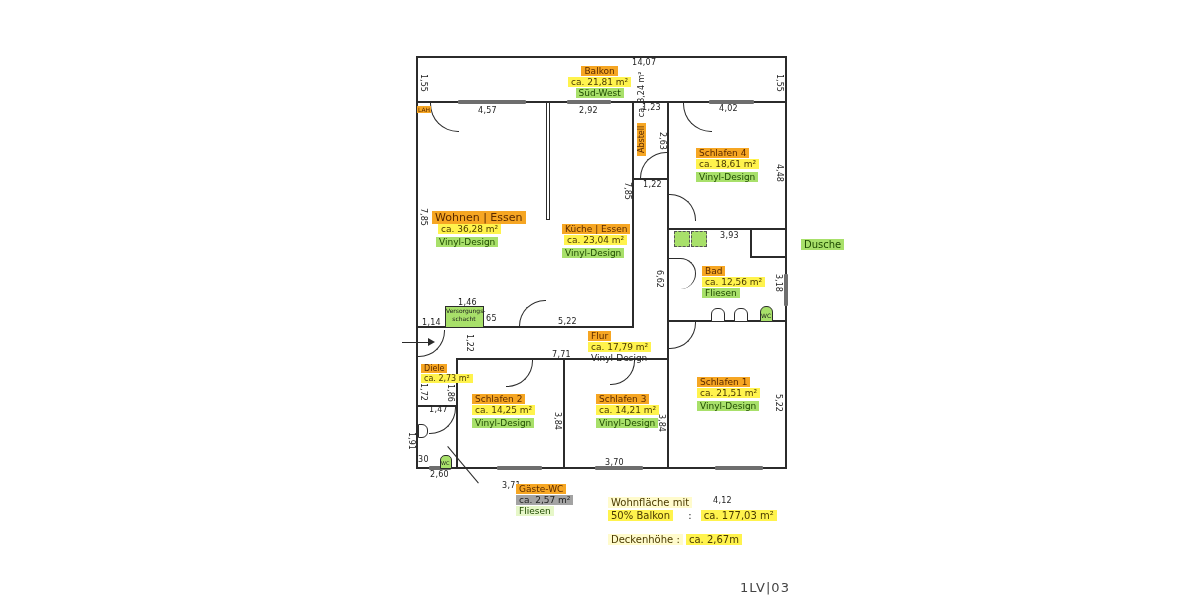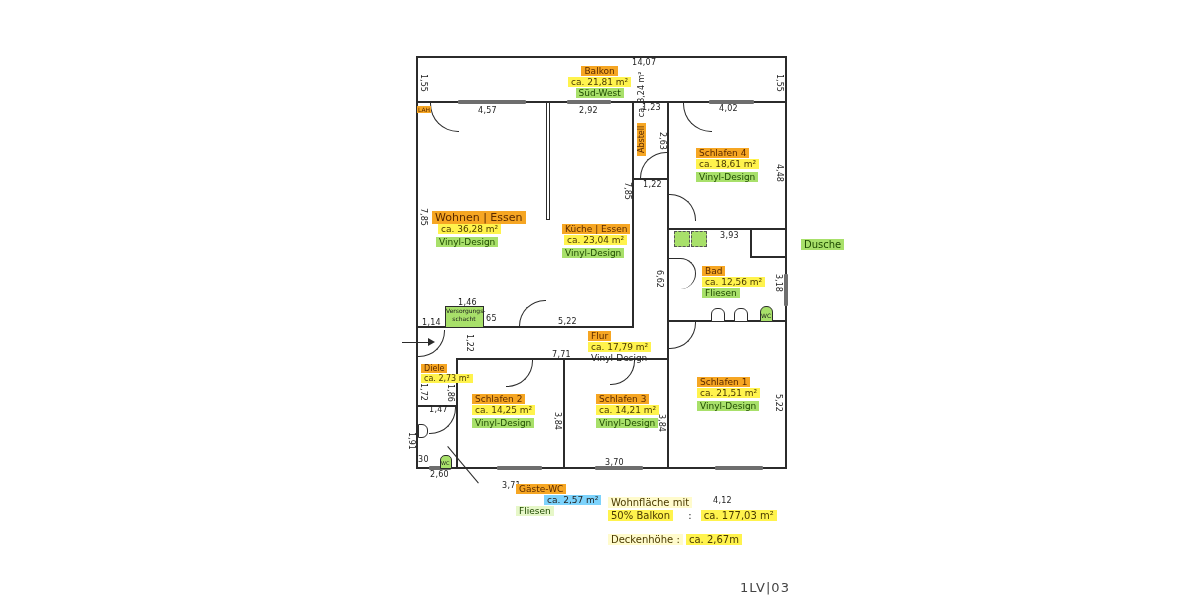--- a/index.html
+++ b/index.html
@@ -202,21 +202,21 @@
     <div><span class="hl-ye">ca. 21,51 m²</span></div>
     <div style="margin-top:2px;"><span class="hl-gr">Vinyl-Design</span></div>
   </div>
 
   <div class="lbl" style="left:441px;top:458px;font-size:5px;">
     <span>WC</span>
   </div>
 
   <div class="lbl" style="left:472px;top:484px;padding-left:44px;">
     <div><span class="hl-or">Gäste-WC</span></div>
-    <div><span class="hl-none" style="background:#7dd3fc;margin-left:28px;">ca. 2,57 m²</span></div>
+    <div><span class="hl-none" style="background:#a3a3a3;">ca. 2,57 m²</span></div>
     <div><span class="hl-gr" style="background:#e6f7c8;">Fliesen</span></div>
   </div>
 
 
   <div class="summary" style="left:608px;top:496px;">
     <div><span class="hl-ye" style="background:#fffbcc;">Wohnfläche mit</span></div>
     <div>
       <span class="hl-ye">50% Balkon</span>
       <span style="margin:0 6px 0 12px;">:</span>
       <span class="hl-ye">ca. 177,03 m²</span>

